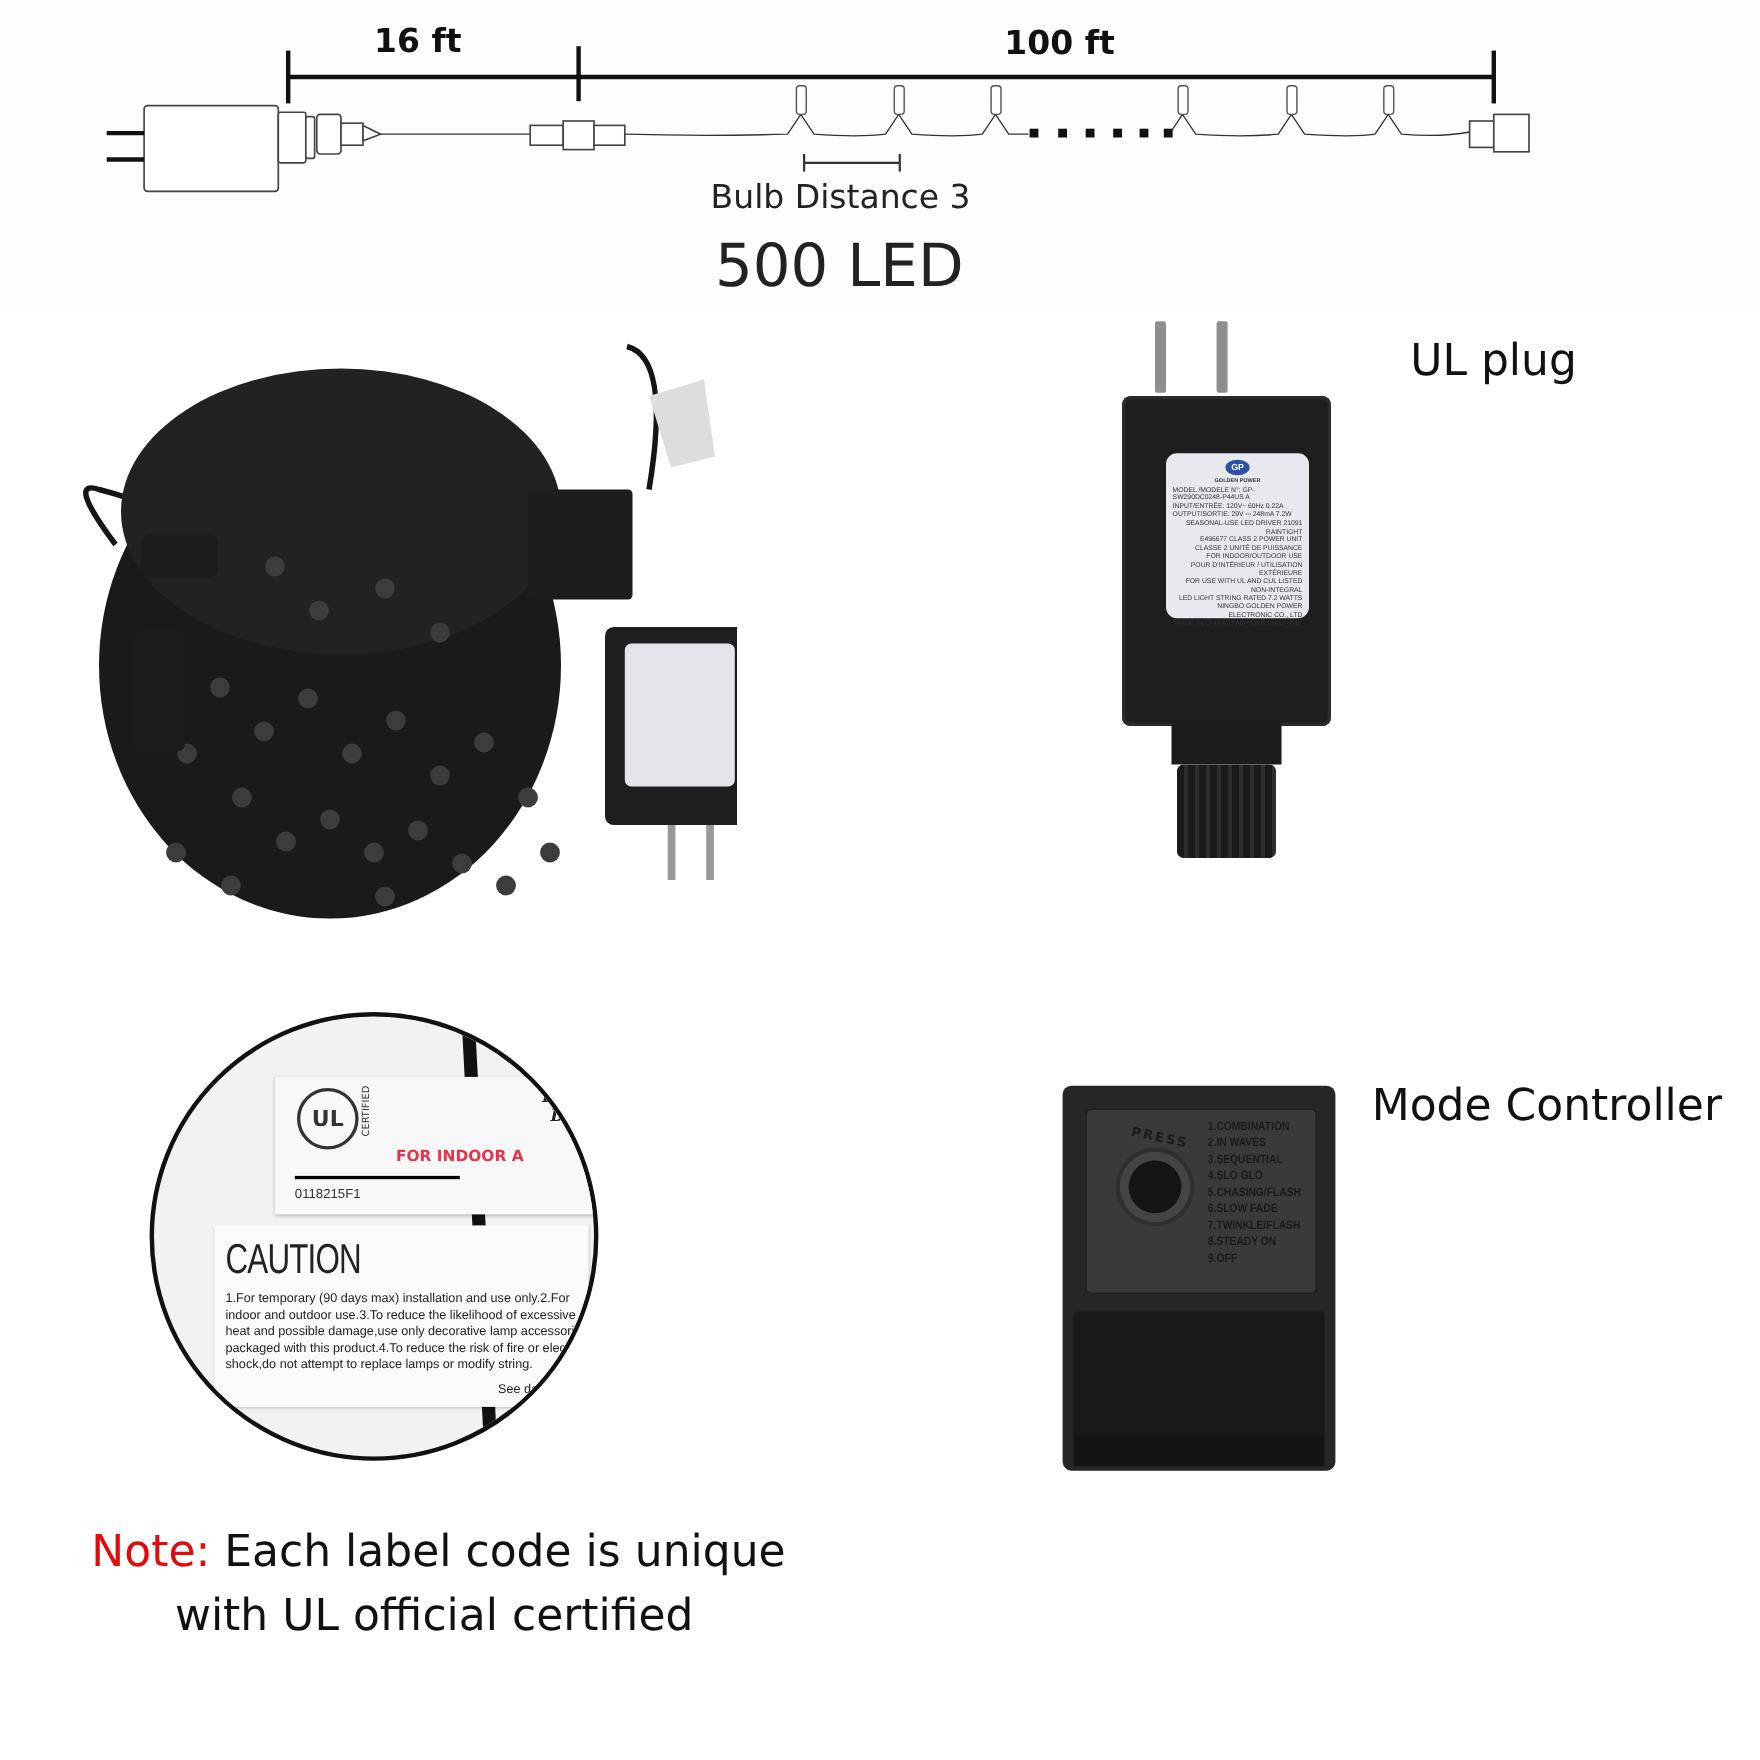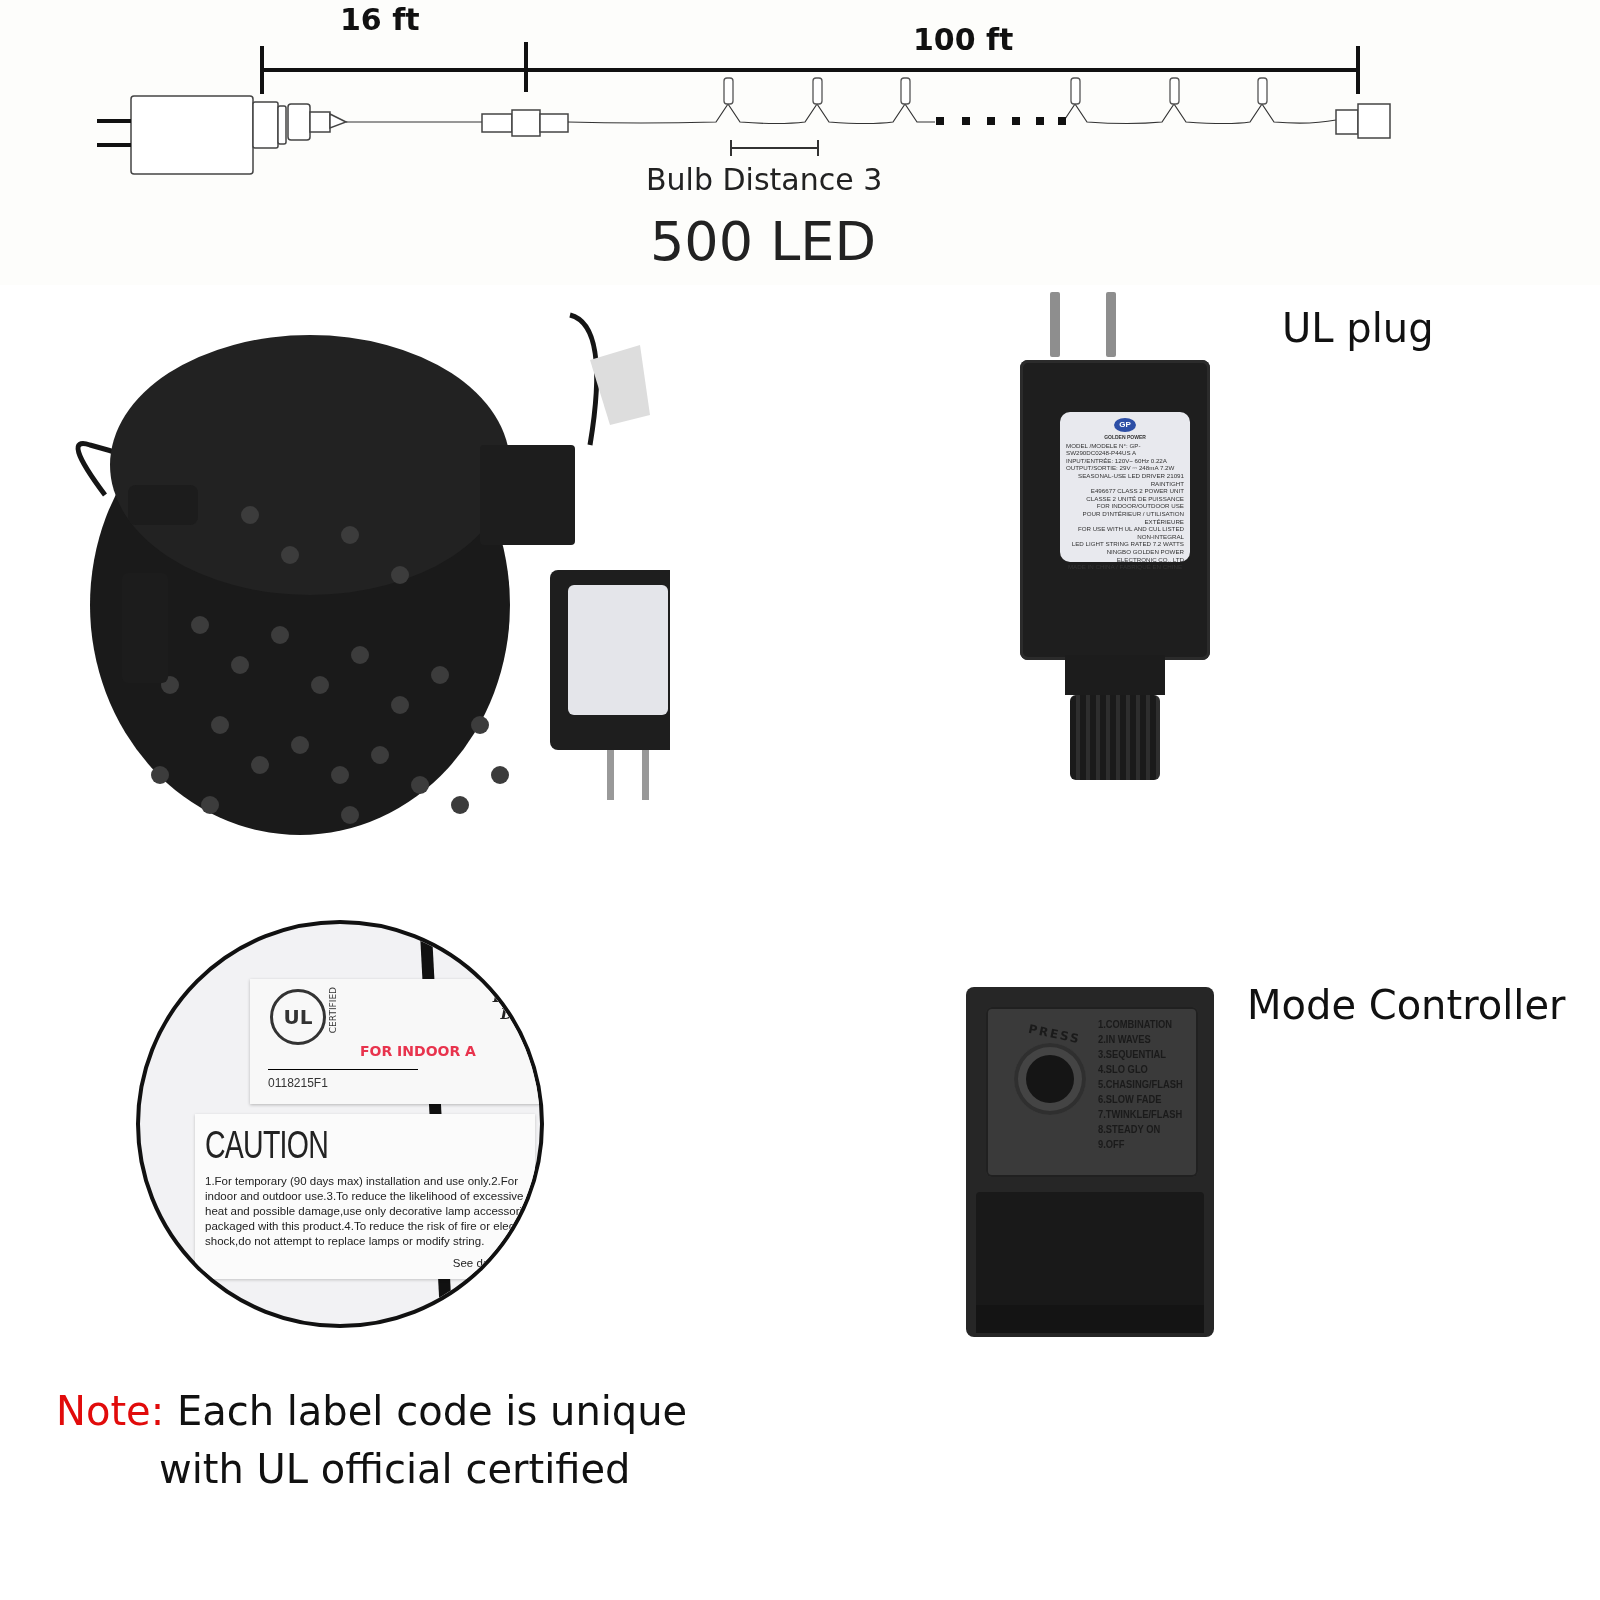--- a/index.html
+++ b/index.html
@@ -5,21 +5,21 @@
   html, body { margin:0; padding:0; }
   body { width:1600px; height:1600px; background:#ffffff; position:relative; overflow:hidden;
          font-family:"DejaVu Sans", "Liberation Sans", sans-serif; color:#111; }
   .abs { position:absolute; }
   .diagram-bg { left:0; top:0; width:1600px; height:285px; background:#fdfdfb; }
   .dim-label { font-size:30px; font-weight:bold; color:#111; }
   .bulb-label { font-size:30px; color:#222; }
   .led-count { font-size:54px; color:#222; }
   .section-label { font-size:40px; color:#111; }
   .note { font-size:40px; color:#111; line-height:58px; }
-  .note .red { color:#e10b0b; }
+  .note .red { color:#e10b0b;margin-left:27px; }
 
   
   .bundle { left:50px; top:305px; width:620px; height:560px; }
   
   .adapter-body { left:1020px; top:360px; width:190px; height:300px; background:#1e1e1e;
                   border-radius:8px; box-shadow: inset 0 0 0 3px #2b2b2b; }
   .adapter-neck { left:1065px; top:655px; width:100px; height:40px; background:#1c1c1c; }
   .adapter-nut { left:1070px; top:695px; width:90px; height:85px; background:#232323; border-radius:6px;
                  background-image: repeating-linear-gradient(90deg, #1a1a1a 0 6px, #2e2e2e 6px 10px); }
   .prong { width:10px; height:65px; background:#8e8e8e; border-radius:2px; }
@@ -34,21 +34,21 @@
              border:4px solid #111; background:#f2f2f4; overflow:hidden; }
   .callout .wire { position:absolute; left:290px; top:0; width:12px; height:400px; background:#111; transform:skewX(3deg); }
   .ul-tag { position:absolute; left:110px; top:55px; width:300px; height:125px; background:#f8f8f8;
             box-shadow:0 1px 3px rgba(0,0,0,.25); }
   .ul-logo { position:absolute; left:20px; top:10px; width:50px; height:50px; border:3px solid #333;
              border-radius:50%; font-weight:bold; font-size:20px; text-align:center; line-height:50px; color:#333; }
   .ul-cert { position:absolute; left:78px; top:8px; font-size:9px; color:#333; writing-mode:vertical-rl; transform:rotate(180deg); }
   .ul-title { position:absolute; left:130px; top:10px; font-family:"DejaVu Serif", serif; font-weight:bold;
               font-style:italic; font-size:15px; line-height:17px; text-align:right; width:170px; color:#222; }
   .ul-indoor { position:absolute; left:110px; top:64px; font-size:14px; font-weight:bold; color:#e8334d; }
-  .ul-code { position:absolute; left:18px; top:90px; font-size:12px; color:#333; font-family:"Liberation Sans", sans-serif; border-top:1px solid #000000; padding-top:6px; width:150px; }
+  .ul-code { position:absolute; left:18px; top:90px; font-size:12px; color:#333; font-family:"Liberation Sans", sans-serif; border-top:3px solid #000000; padding-top:6px; width:150px; }
   .caution-tag { position:absolute; left:55px; top:190px; width:340px; height:165px; background:#fbfbfb;
                  box-shadow:0 1px 3px rgba(0,0,0,.2); }
   .caution-title { position:absolute; left:10px; top:10px; font-size:38px; font-family:"Liberation Sans", sans-serif; color:#222; transform:scaleX(.75); transform-origin:left; letter-spacing:-1px; }
   .caution-body { position:absolute; left:10px; top:60px; width:330px; font-size:11.5px; line-height:15px;
                   color:#222; font-family:"Liberation Sans", sans-serif; }
   .caution-see { position:absolute; right:10px; bottom:10px; font-size:11.5px; color:#222; font-family:"Liberation Sans", sans-serif; }
 
   
   .ctrl { left:966px; top:987px; width:248px; height:350px; background:#262626; border-radius:8px; }
   .ctrl-face { position:absolute; left:20px; top:20px; width:212px; height:170px; background:#3a3a3a;
@@ -119,21 +119,21 @@
     <rect x="1358" y="104" width="32" height="34"></rect>
   </g>
 
   <g stroke="#333" stroke-width="2">
     <line x1="731" y1="140" x2="731" y2="156"></line>
     <line x1="731" y1="148" x2="818" y2="148"></line>
     <line x1="818" y1="140" x2="818" y2="156"></line>
   </g>
 </svg>
 
-<div class="abs dim-label" style="left:340px;top:2px">16 ft</div>
+<div class="abs dim-label" style="left:340px;top:20px">16 ft</div>
 <div class="abs dim-label" style="left:913px;top:22px">100 ft</div>
 <div class="abs bulb-label" style="left:646px;top:162px">Bulb Distance 3</div>
 <div class="abs led-count" style="left:650px;top:210px">500 LED</div>
 
 <svg class="abs bundle" viewBox="0 0 620 560">
   <path d="M55 190 Q10 130 40 140 Q80 150 120 170" stroke="#151515" stroke-width="5" fill="none"></path>
   <path d="M130 90 Q160 60 180 120" stroke="#151515" stroke-width="5" fill="none"></path>
   <path d="M520 10 Q560 20 540 140" stroke="#151515" stroke-width="5" fill="none"></path>
   <ellipse cx="250" cy="300" rx="210" ry="230" fill="#1a1a1a"></ellipse>
   <ellipse cx="260" cy="160" rx="200" ry="130" fill="#222"></ellipse>

